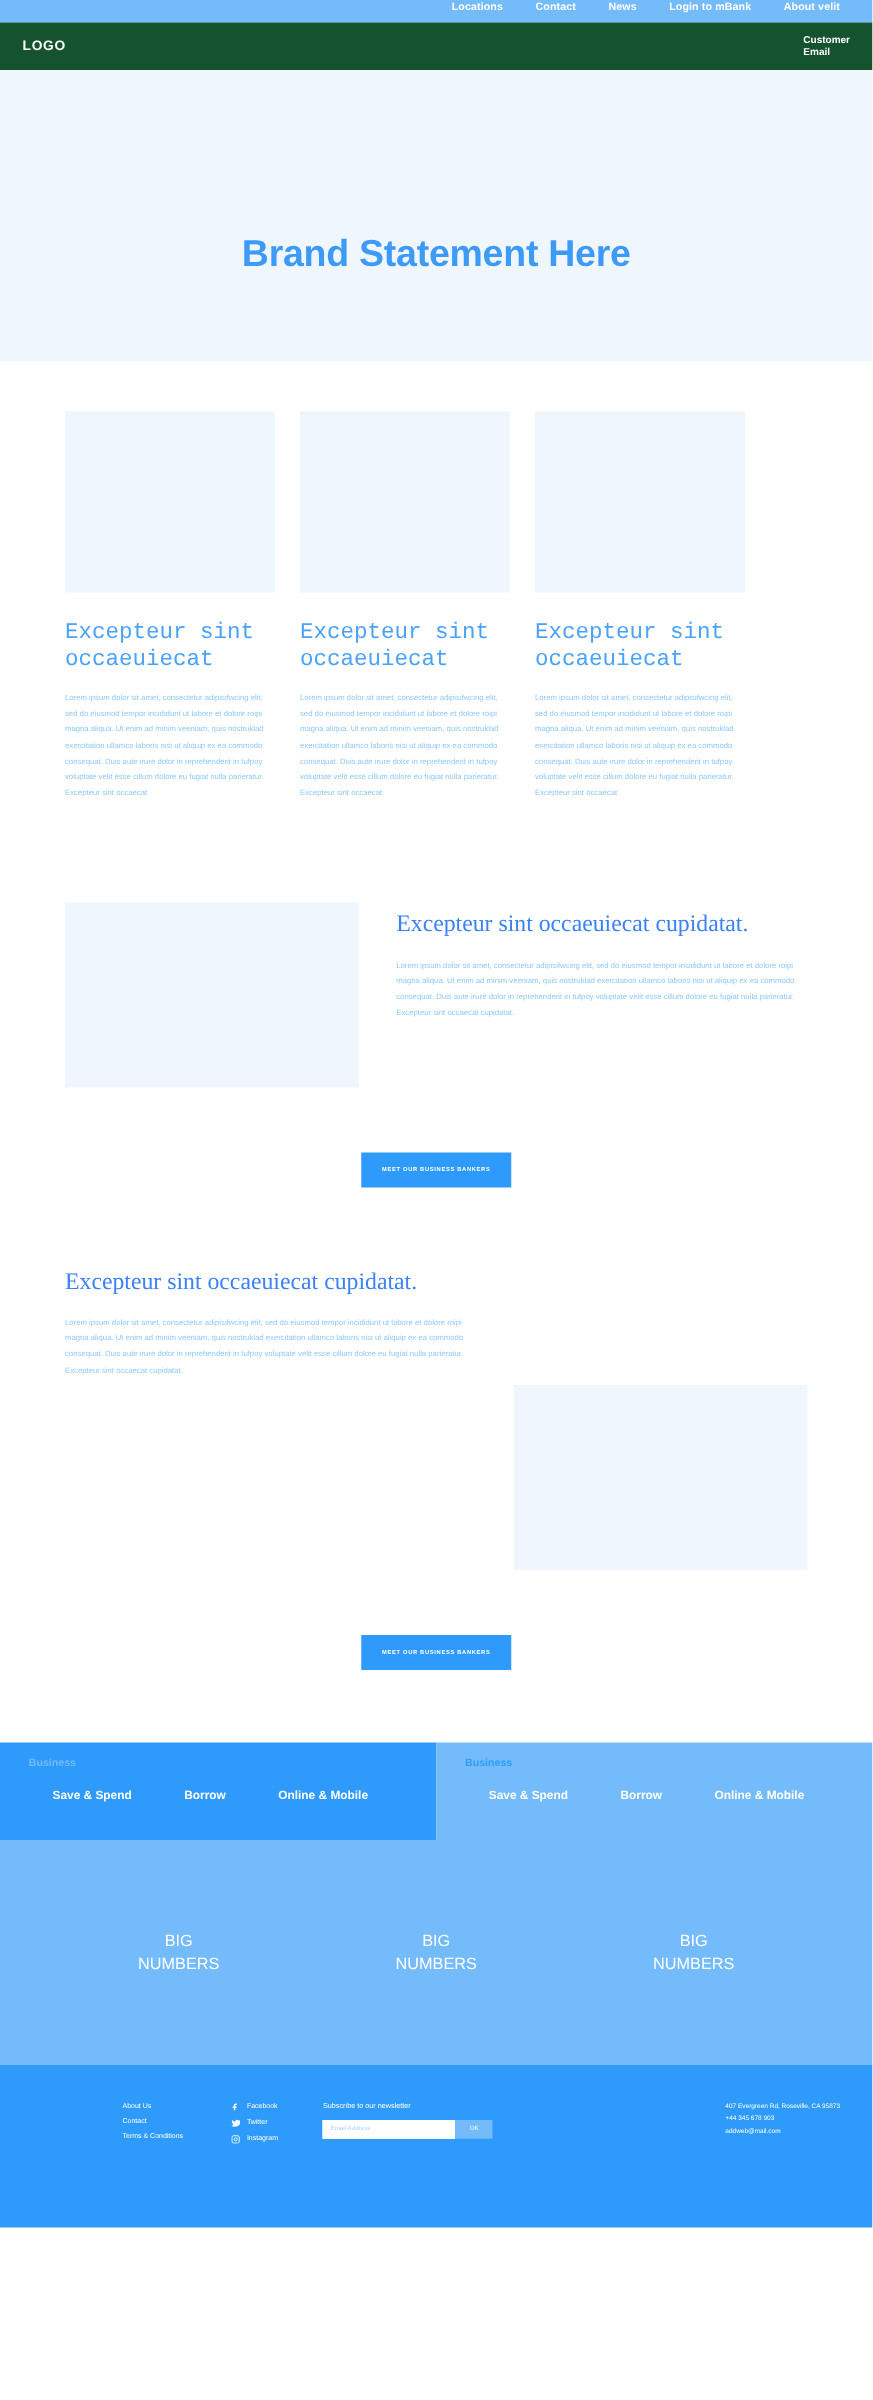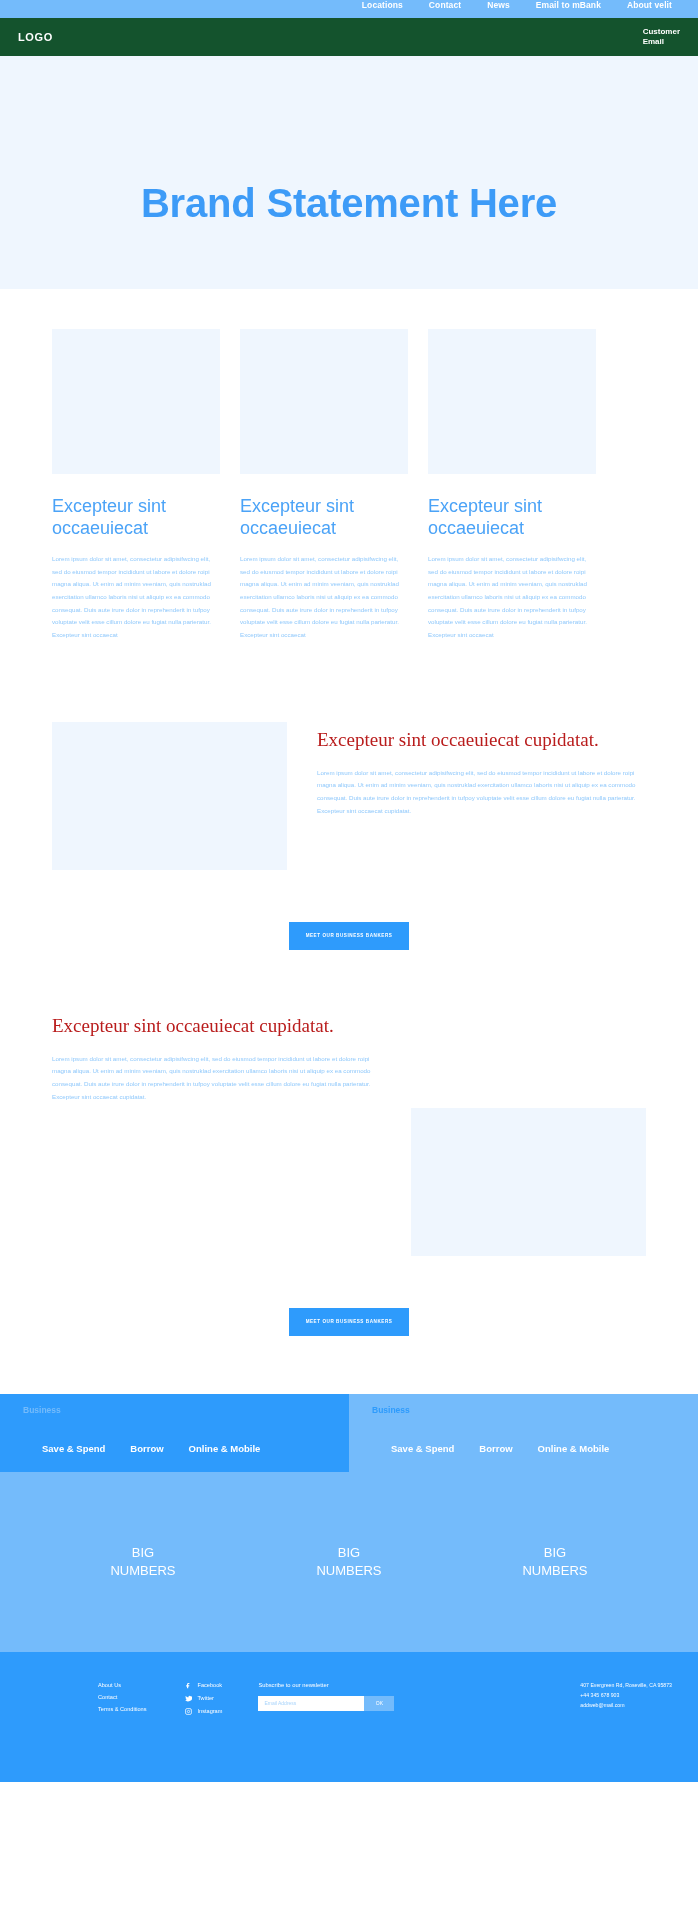--- a/index.html
+++ b/index.html
@@ -56,40 +56,40 @@
   
   .hero {
     height: 233px;
     background: #eff6fe;
     display: flex;
     align-items: center;
     justify-content: center;
   }
   .hero-title {
     color: #3d9bf7;
-    font-size: 40px;
+    font-size: 30px;
     font-weight: bold;
     letter-spacing: -.2px;
     margin-top: 62px;
   }
 
   
   .cards-section {
     padding: 40px 52px 0 52px;
     display: flex;
     gap: 20px;
   }
   .card { width: 168px; }
   .card-image {
     width: 100%;
     height: 145px;
     background: #eff6fe;
   }
   .card-title {
-    font-family: Liberation Sans, sans-serif;
+    font-family: Liberation Mono, monospace;
     color: #4ba3f7;
     font-size: 18px;
     line-height: 1.22;
     margin-top: 22px;
     font-weight: normal;
   }
   .card-text {
     color: #8fc8fb;
     font-size: 6.2px;
     line-height: 2.05;
@@ -106,21 +106,21 @@
   .split-img-left { margin-top: 100px; }
   .split-block-image {
     width: 235px;
     height: 148px;
     background: #eff6fe;
     flex: 0 0 235px;
   }
   .split-body { flex: 1; padding-top: 6px; }
   .split-title {
     font-family: "Liberation Serif", serif;
-    color: #b91c1c;
+    color: #3b82f6;
     font-size: 19px;
     line-height: 1.3;
     font-weight: normal;
   }
   .split-text {
     color: #8fc8fb;
     font-size: 6.2px;
     line-height: 2.05;
     margin-top: 14px;
   }
@@ -164,22 +164,22 @@
   .band-light { background: #74bbfb; }
   .band-label {
     font-size: 8.5px;
     font-weight: bold;
     padding-left: 23px;
   }
   .band-dark .band-label { color: #74bbfb; }
   .band-light .band-label { color: #2e9bfc; }
   .band-links {
     display: flex;
-    gap: 25px;
-    margin-top: 28px;
+    gap: 42px;
+    margin-top: 16px;
     padding-left: 42px;
   }
   .band-link {
     color: #ffffff;
     font-size: 9.5px;
     font-weight: bold;
     white-space: nowrap;
     cursor: pointer;
   }
 
@@ -291,21 +291,21 @@
     white-space: nowrap;
   }
 </style>
 </head>
 <body>
 
 <div class="utility-bar">
   <span class="utility-link">Locations</span>
   <span class="utility-link">Contact</span>
   <span class="utility-link">News</span>
-  <span class="utility-link">Email to mBank</span>
+  <span class="utility-link">Login to mBank</span>
   <span class="utility-link">About velit</span>
 </div>
 
 <div class="main-nav">
   <div class="logo">LOGO</div>
   <div class="customer-login">
     <div>Customer</div>
     <div>Email</div>
   </div>
 </div>

